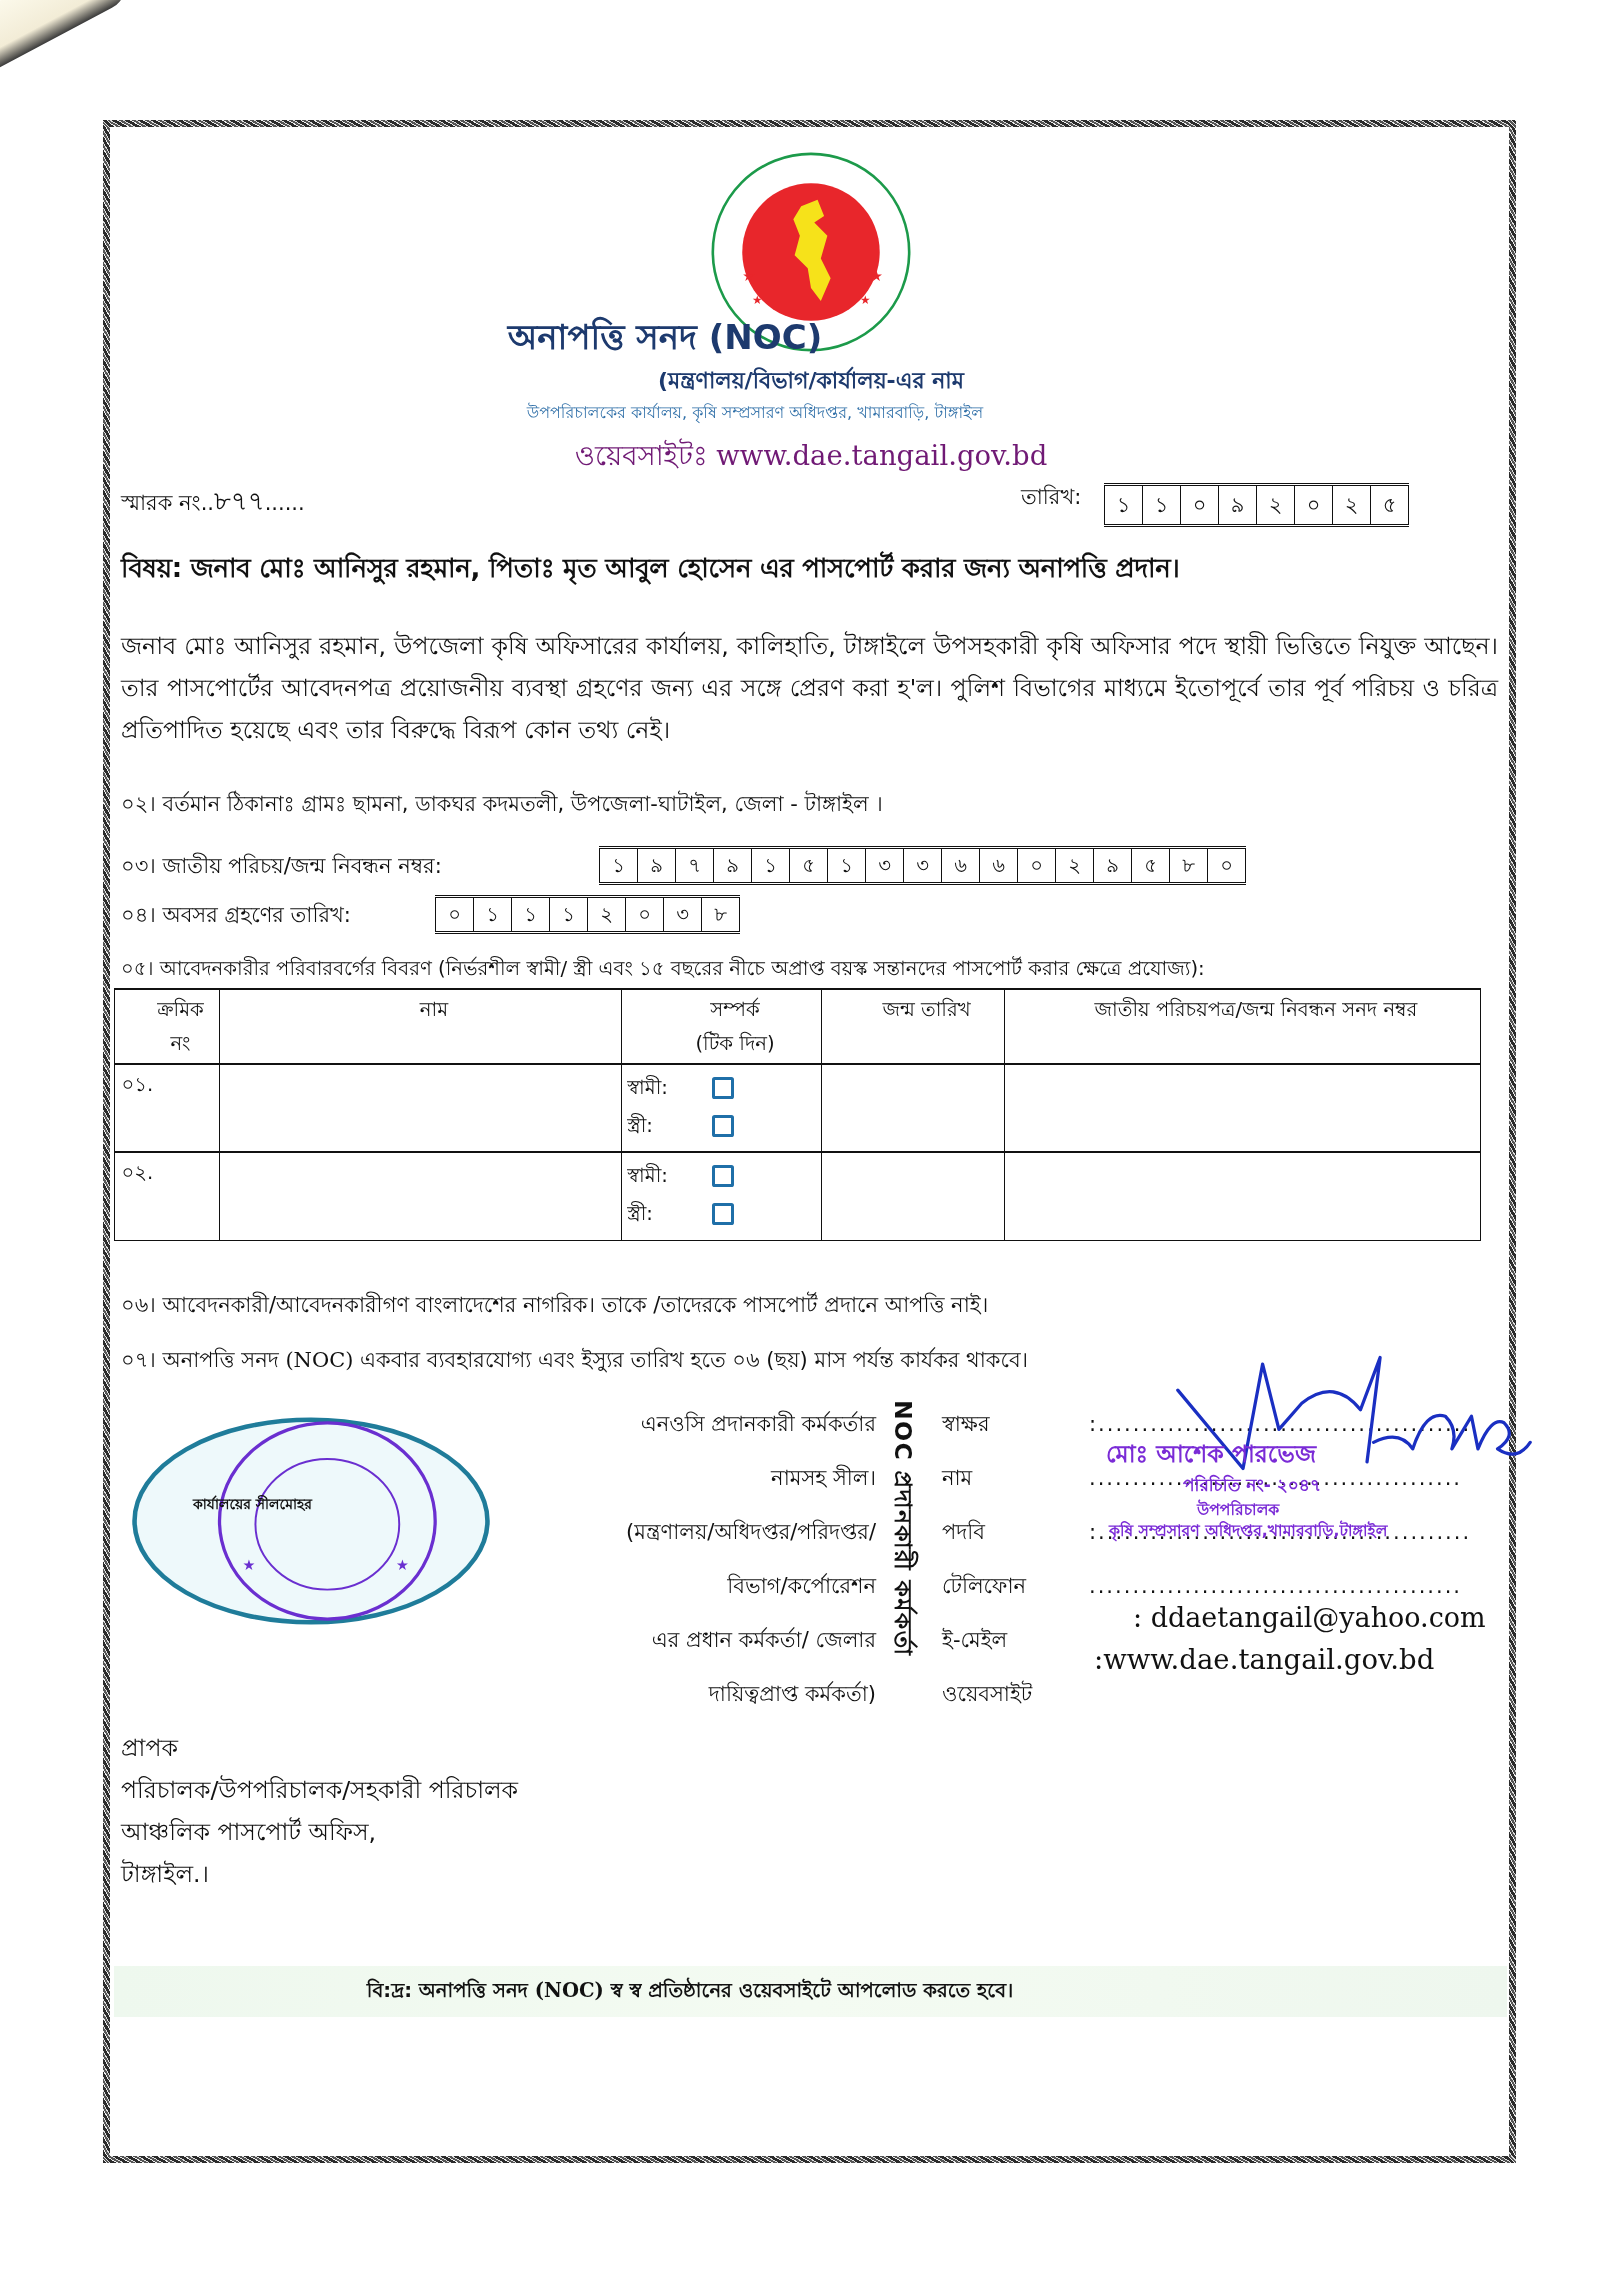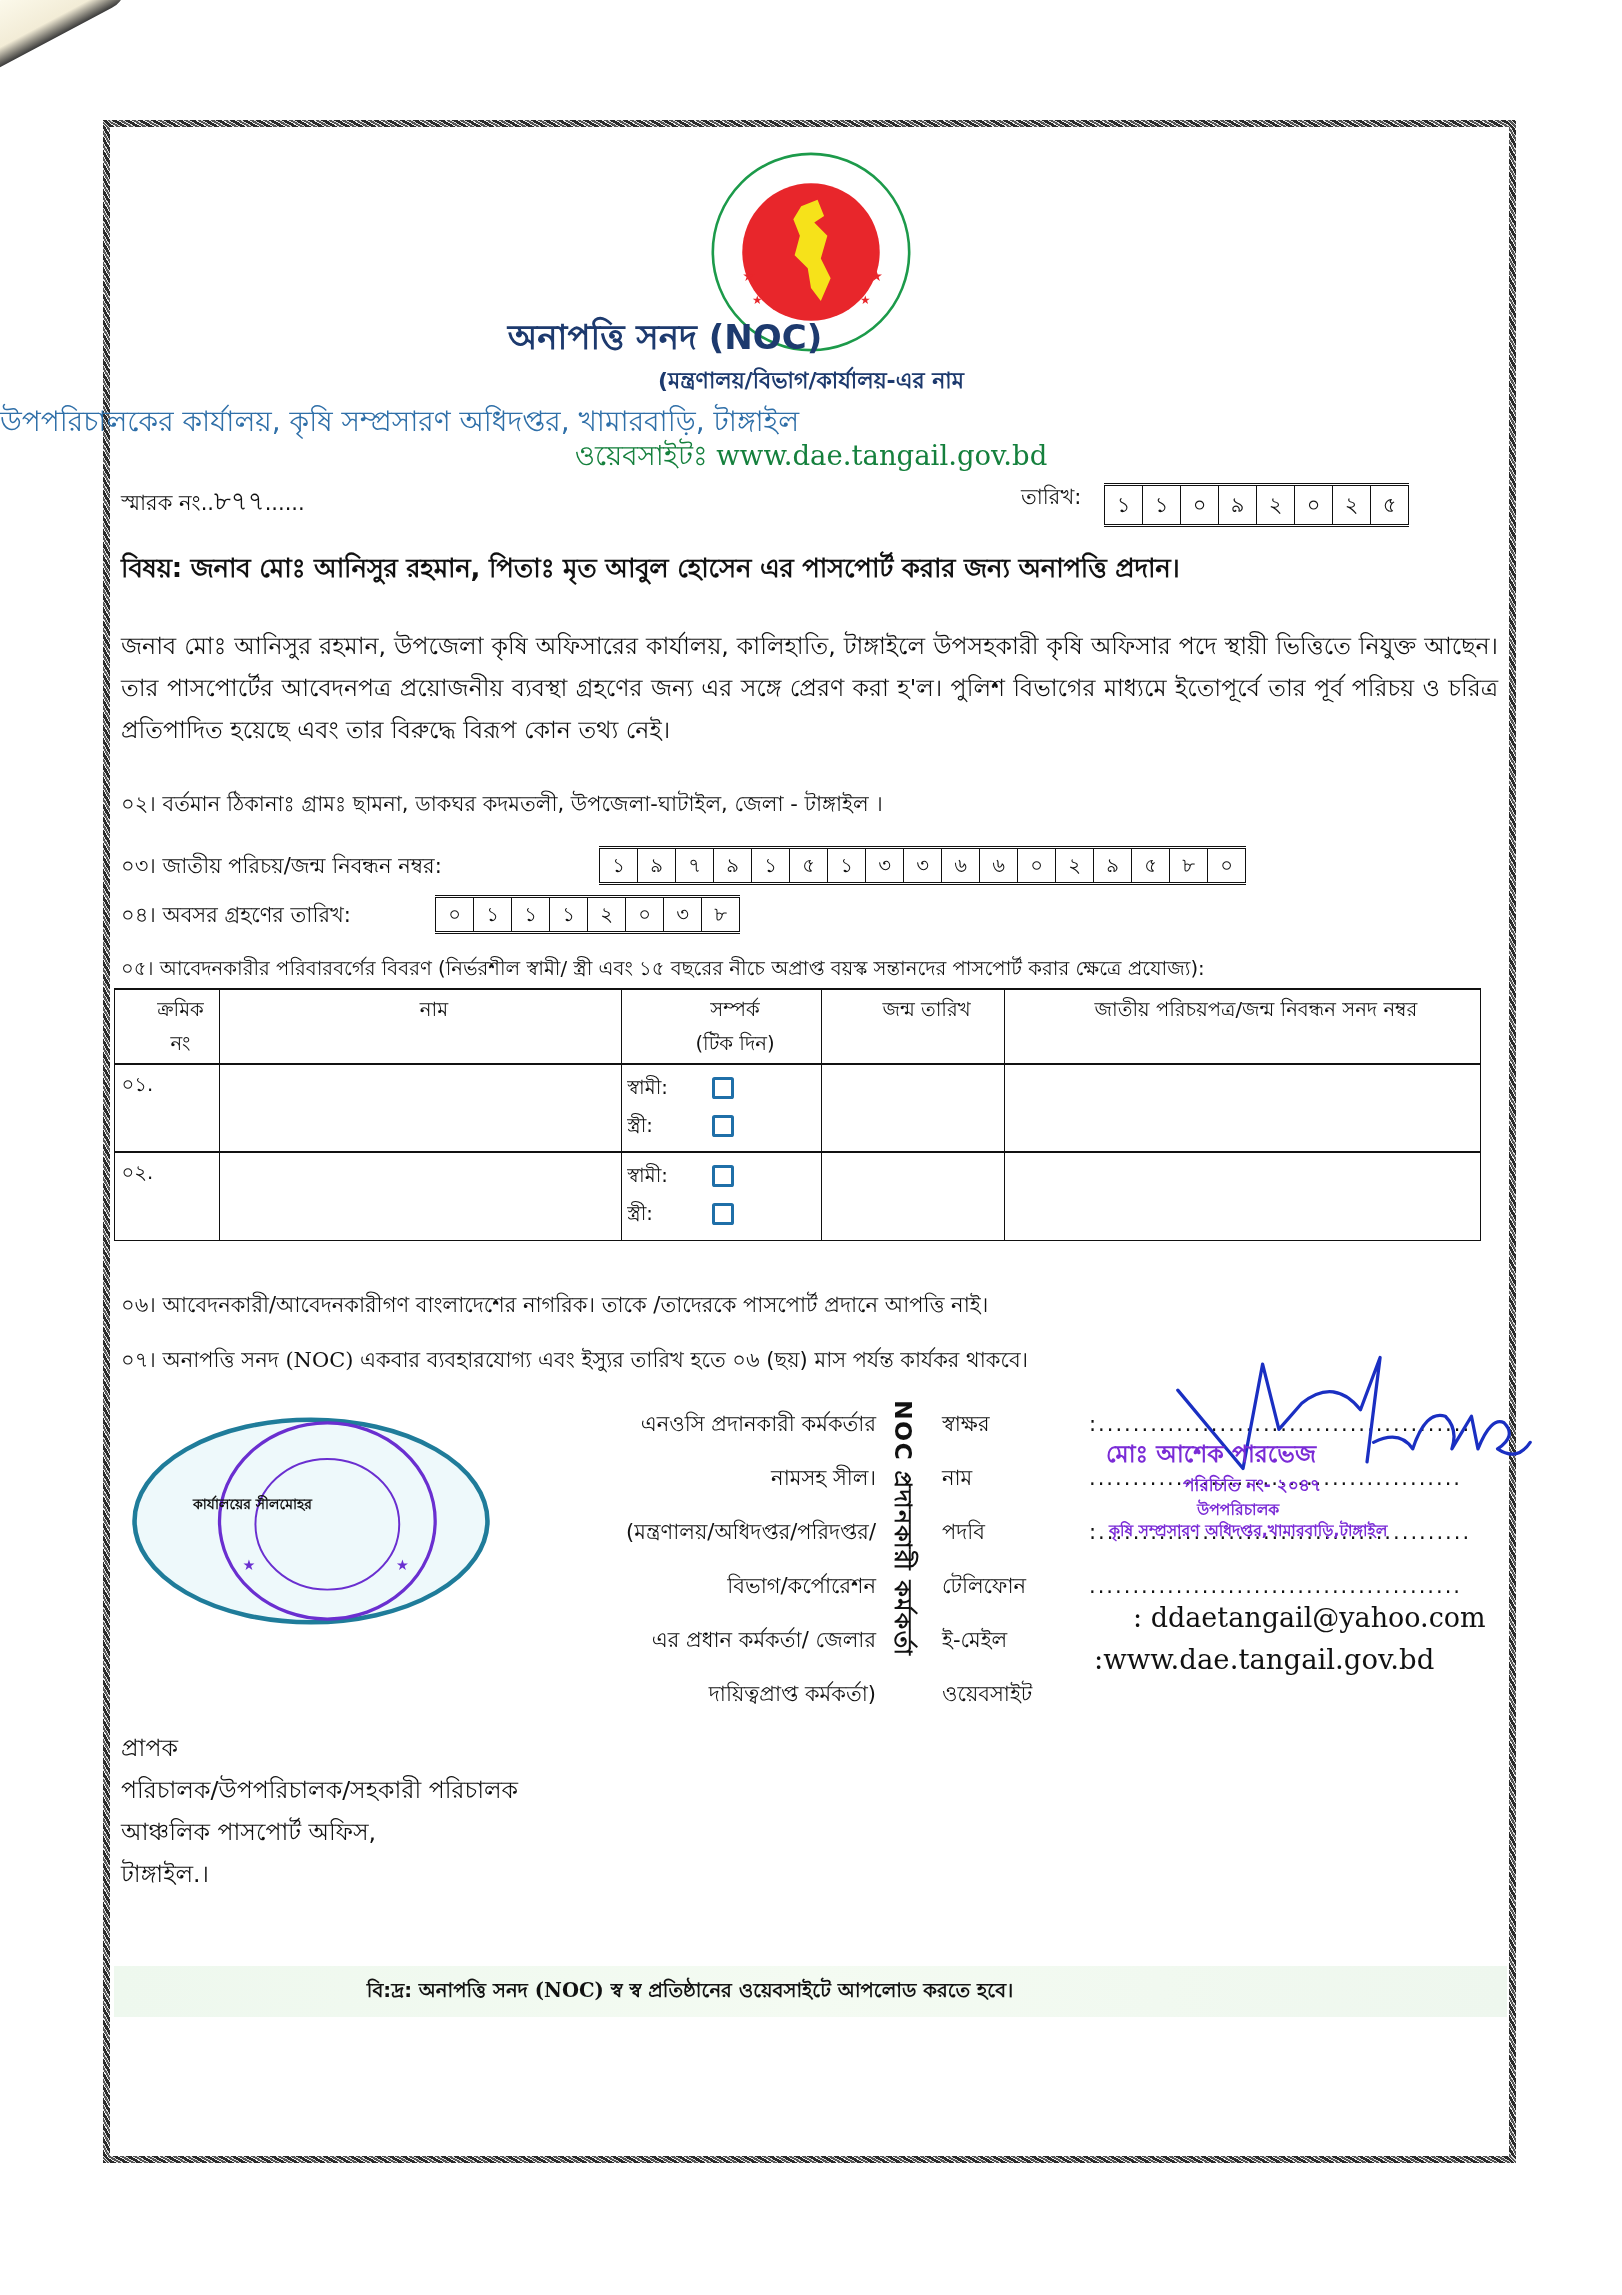--- a/index.html
+++ b/index.html
@@ -13,22 +13,22 @@
   .frame { position: absolute; left: 103px; top: 120px; width: 1413px; height: 2043px;
            border: 7.9px solid transparent;
            border-image: repeating-linear-gradient(45deg, #2b2b2b 0 3.9px, #eee 3.9px 5.2px, #555 5.2px 7.9px, #ddd 7.9px 9.2px) 12; }
 
   .abs { position: absolute; }
 
   
   .emblem { left: 703px; top: 144px; width: 216px; height: 216px; }
   .title { left: 0; width: 1330px; top: 311px; text-align: center; font-size: 34px; font-weight: bold; color: #1d3a6e; }
   .subtitle { left: 0; width: 1622px; top: 363px; text-align: center; font-size: 22px; font-weight: bold; color: #1d3a6e; }
-  .office { left: 0; width: 1510px; top: 400px; font-size: 28px; color: #2f6fa8; }
-  .website-line { left: 0; width: 1622px; top: 435px; text-align: center; font-size: 27.5px; color: #15803d; }
+  .office { left: 0; width: 1510px; top: 400px; text-align: center; font-size: 16px; color: #2f6fa8; }
+  .website-line { left: 0; width: 1622px; top: 435px; text-align: center; font-size: 27.5px; color: #701a75; }
   .website-line .url { font-family: "DejaVu Serif", serif; }
 
   .memo { left: 121px; top: 481px; font-size: 21px; }
   .memo .hand { font-family: "DejaVu Serif", serif; font-size: 26px; }
   .date-label { left: 1021px; top: 481px; font-size: 21px; }
 
   .digits { display: flex; border-top: 3.3px double #111; border-bottom: 3.3px double #111; border-left: 1.3px solid #111; }
   .digits span { display: block; width: 38px; height: 38px; border-right: 1.3px solid #111;
                  text-align: center; line-height: 38px; font-size: 21px; }
   .date-digits { left: 1104px; top: 483px; }

